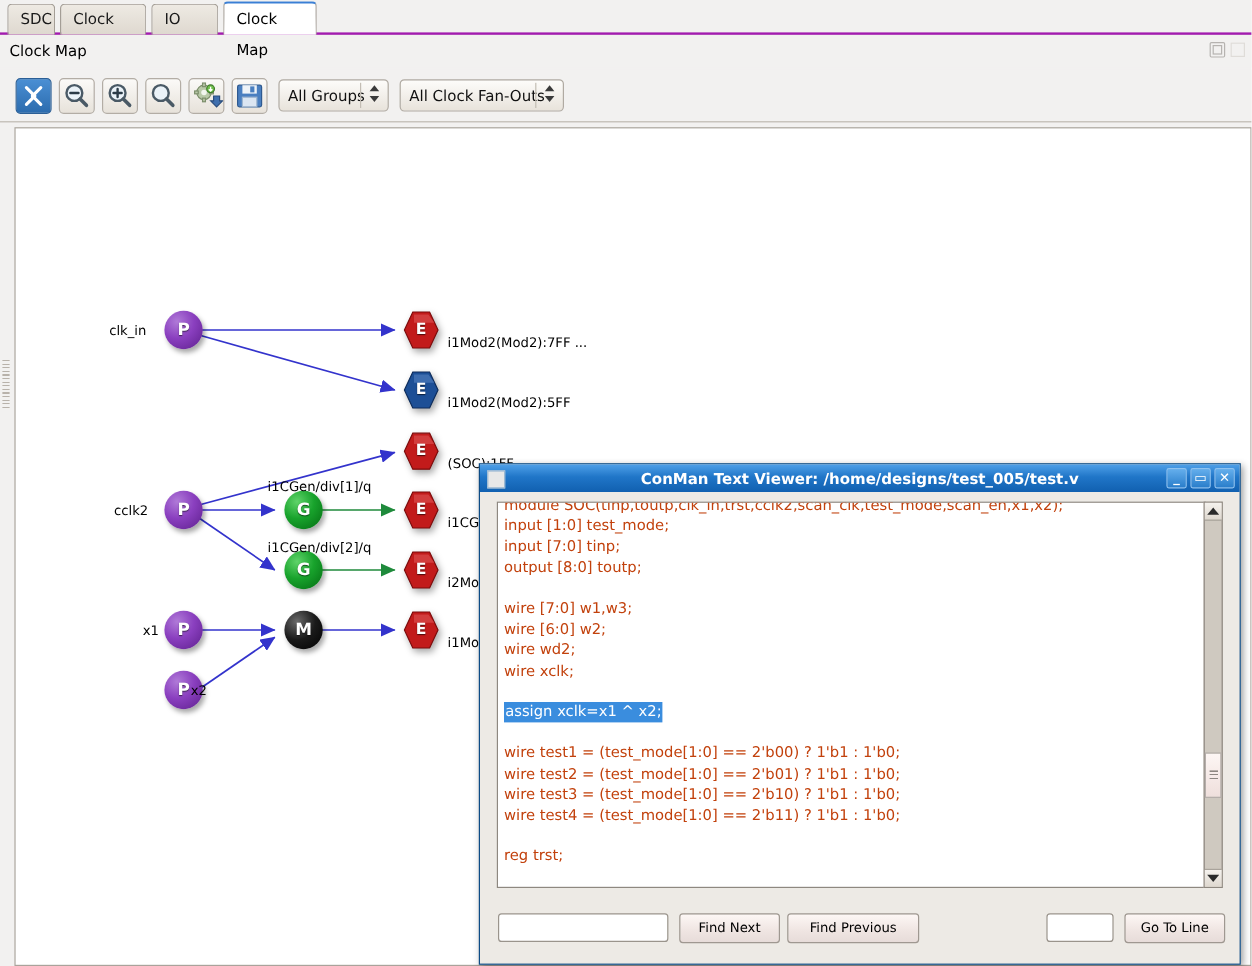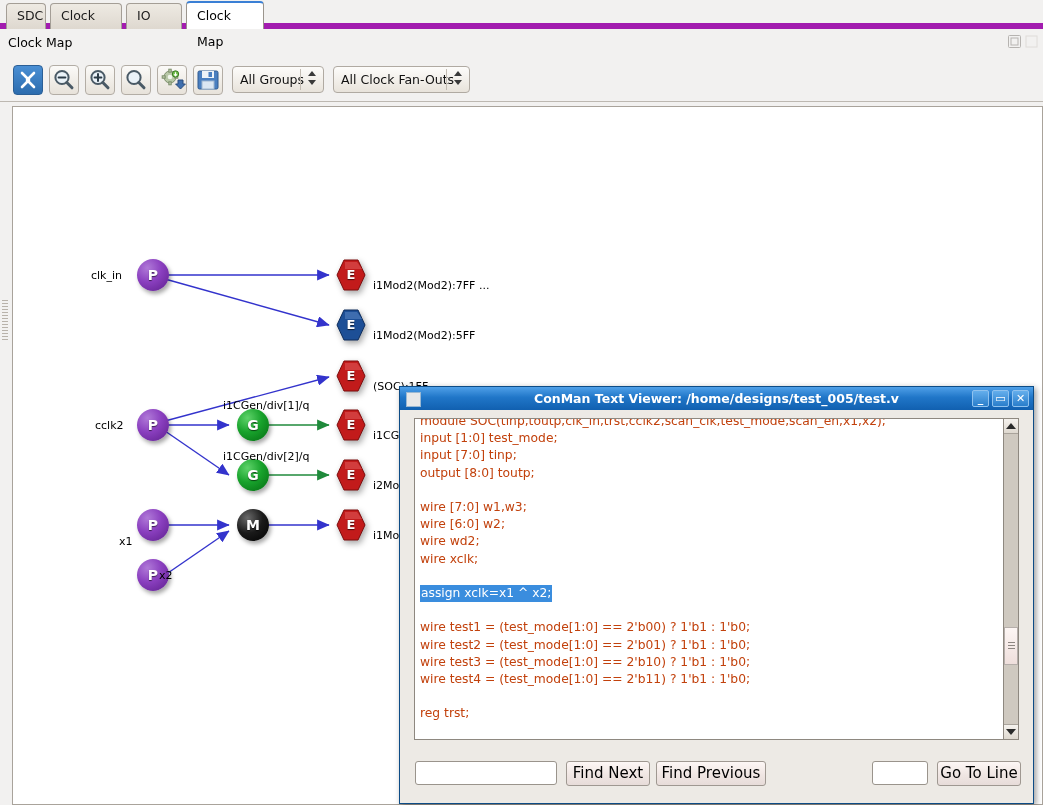--- a/index.html
+++ b/index.html
@@ -5,21 +5,21 @@
   html,body{margin:0;padding:0;}
   body{
     width:1043px;height:805px;overflow:hidden;position:relative;
     background:#f2f1f0;
     font-family:"DejaVu Sans","Liberation Sans",sans-serif;
     font-size:12px;color:#000;
   }
 
   
   #tabstrip{position:absolute;left:0;top:0;width:1043px;height:29px;
-    background:#f2f1f0;border-bottom:6px solid #a21caf;box-sizing:border-box;text-decoration:underline;}
+    background:#f2f1f0;border-bottom:2px solid #a21caf;box-sizing:border-box;text-decoration:underline;}
   .tab{position:absolute;top:3px;height:26px;box-sizing:border-box;
     border:1px solid #a49e96;border-bottom:none;
     border-radius:4px 4px 0 0;
     background:linear-gradient(to bottom,#eeeae3 0%,#ded8cf 100%);
     padding:0 10px;line-height:24px;font-size:12.5px;color:#1a1a1a;}
   .tab.active{background:#fff;border-color:#9b958d;
     border-top:2px solid #3a7fd5;top:1px;height:28px;line-height:26px;z-index:3;color:#000;}
 
   
   #titlebar{position:absolute;left:0;top:30px;width:1043px;height:26px;
@@ -106,21 +106,21 @@
   #thumb{position:absolute;left:0;top:208px;width:14px;height:38px;
      background:linear-gradient(to bottom,#fdf6f4,#efdfdc);border:1px solid #b5aeaa;box-sizing:border-box;}
   #thumb .g{position:absolute;left:3px;top:14px;width:7px;height:8px;
      background:repeating-linear-gradient(to bottom,#8d8681 0,#8d8681 1px,transparent 1px,transparent 3px);}
 
   .dfield{position:absolute;height:24px;box-sizing:border-box;background:#fff;
      border:1px solid #9a948c;border-radius:3px;}
   .dbtn{position:absolute;height:25px;box-sizing:border-box;
      border:1px solid #9f9891;border-radius:3px;
      background:linear-gradient(to bottom,#fdf7f5 0%,#f0e6e3 55%,#e7dcd9 100%);
-     font-size:15px;line-height:23px;text-align:center;color:#000;}
+     font-size:11px;line-height:23px;text-align:center;color:#000;}
 </style>
 </head>
 <body>
 
 <div id="tabstrip">
   <div class="tab" style="left:6px;width:40px;">SDC</div>
   <div class="tab" style="left:50px;width:72px;">Clock Sim</div>
   <div class="tab" style="left:126px;width:56px;">IO Sim</div>
   <div class="tab active" style="left:186px;width:78px;">Clock Map</div>
 </div>
@@ -259,21 +259,21 @@
     <div class="circ c-g" style="left:224px;top:302px;">
         <span>G</span>
       </div>
     <div class="circ c-g" style="left:224px;top:352px;">
         <span>G</span>
       </div>
 
     <div class="circ c-p" style="left:124px;top:402px;">
         <span>P</span>
       </div>
-    <div class="nodelbl" style="left:106px;top:428px;text-align:center;">x1</div>
+    <div class="nodelbl" style="left:106px;top:412px;text-align:center;">x1</div>
 
     <div class="circ c-m" style="left:224px;top:402px;">
         <span>M</span>
       </div>
 
     <div class="circ c-p" style="left:124px;top:452px;">
         <span>P</span>
       </div>
     <div class="nodelbl" style="left:106px;top:462px;margin-left:40px;">x2</div>
 

